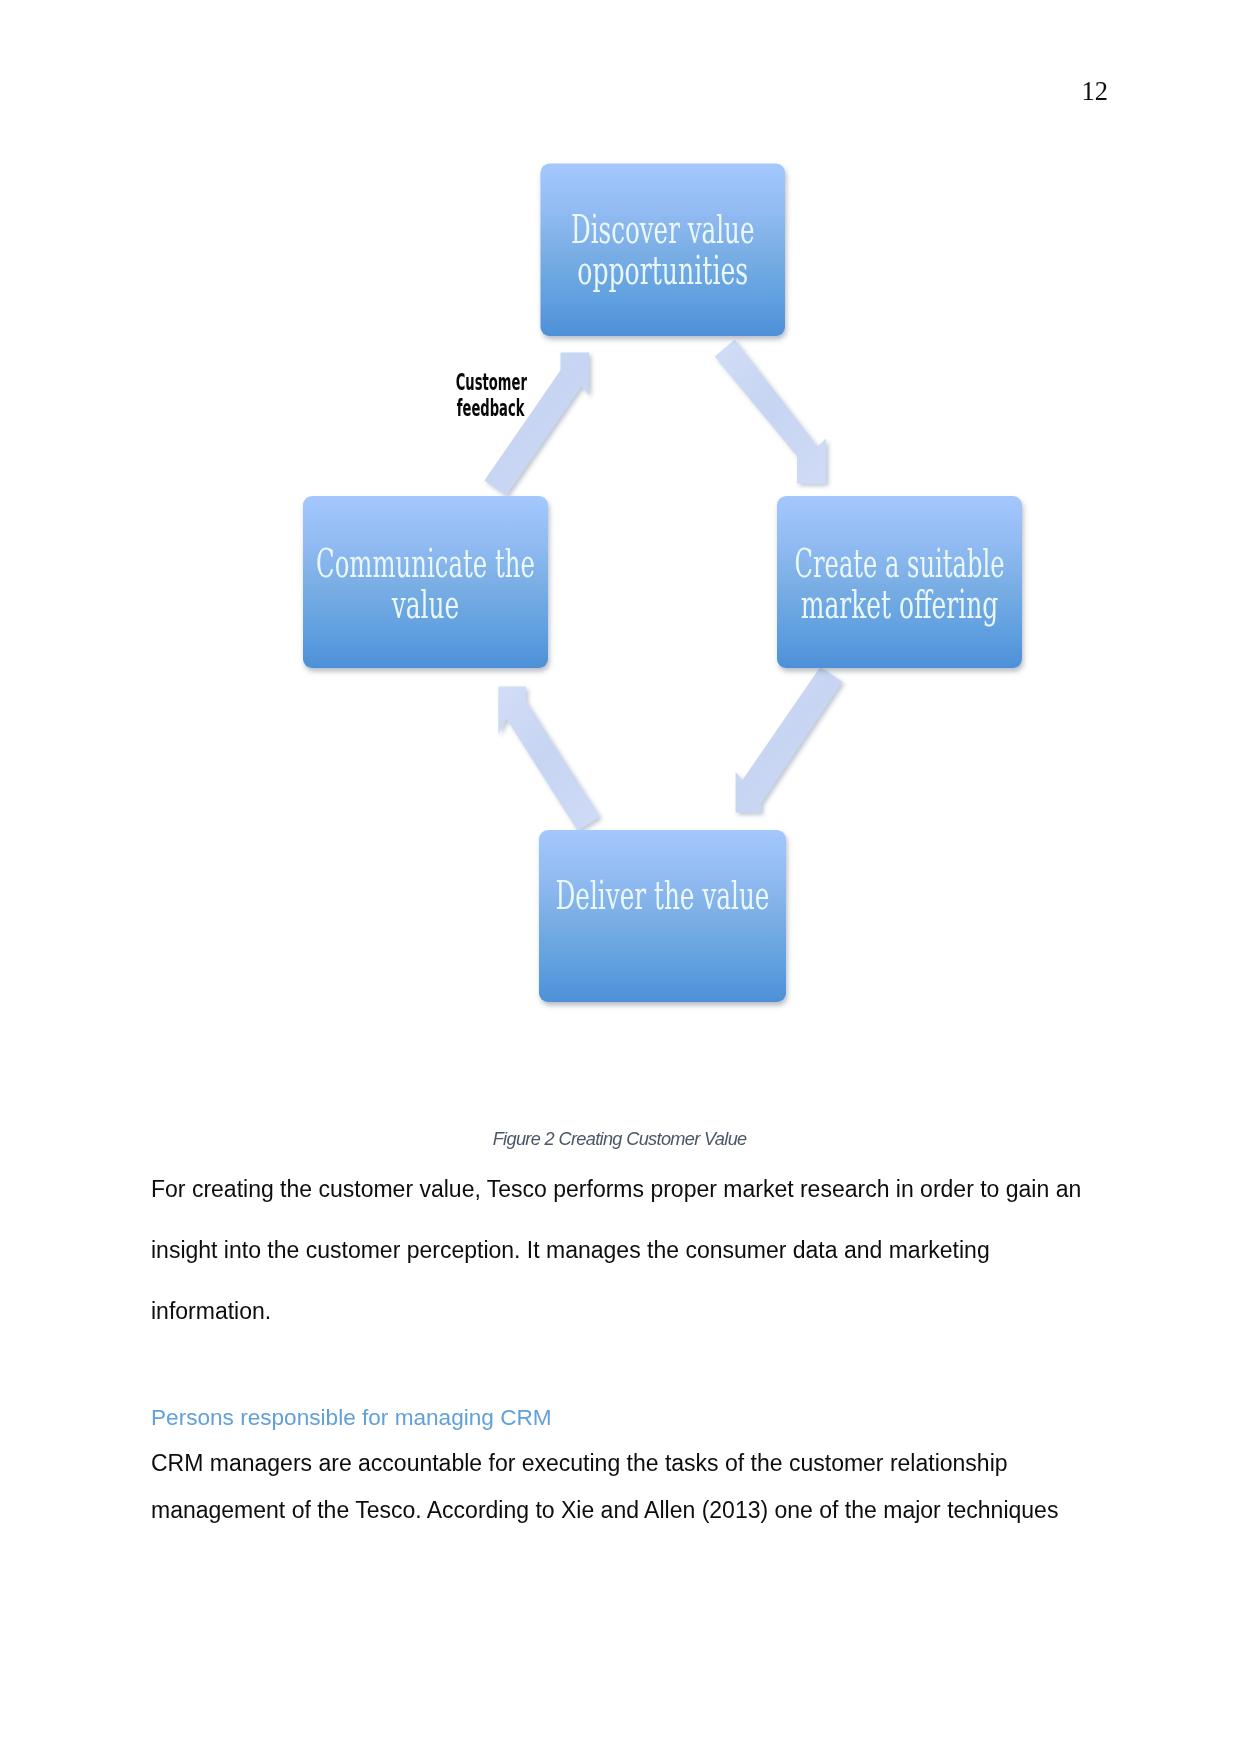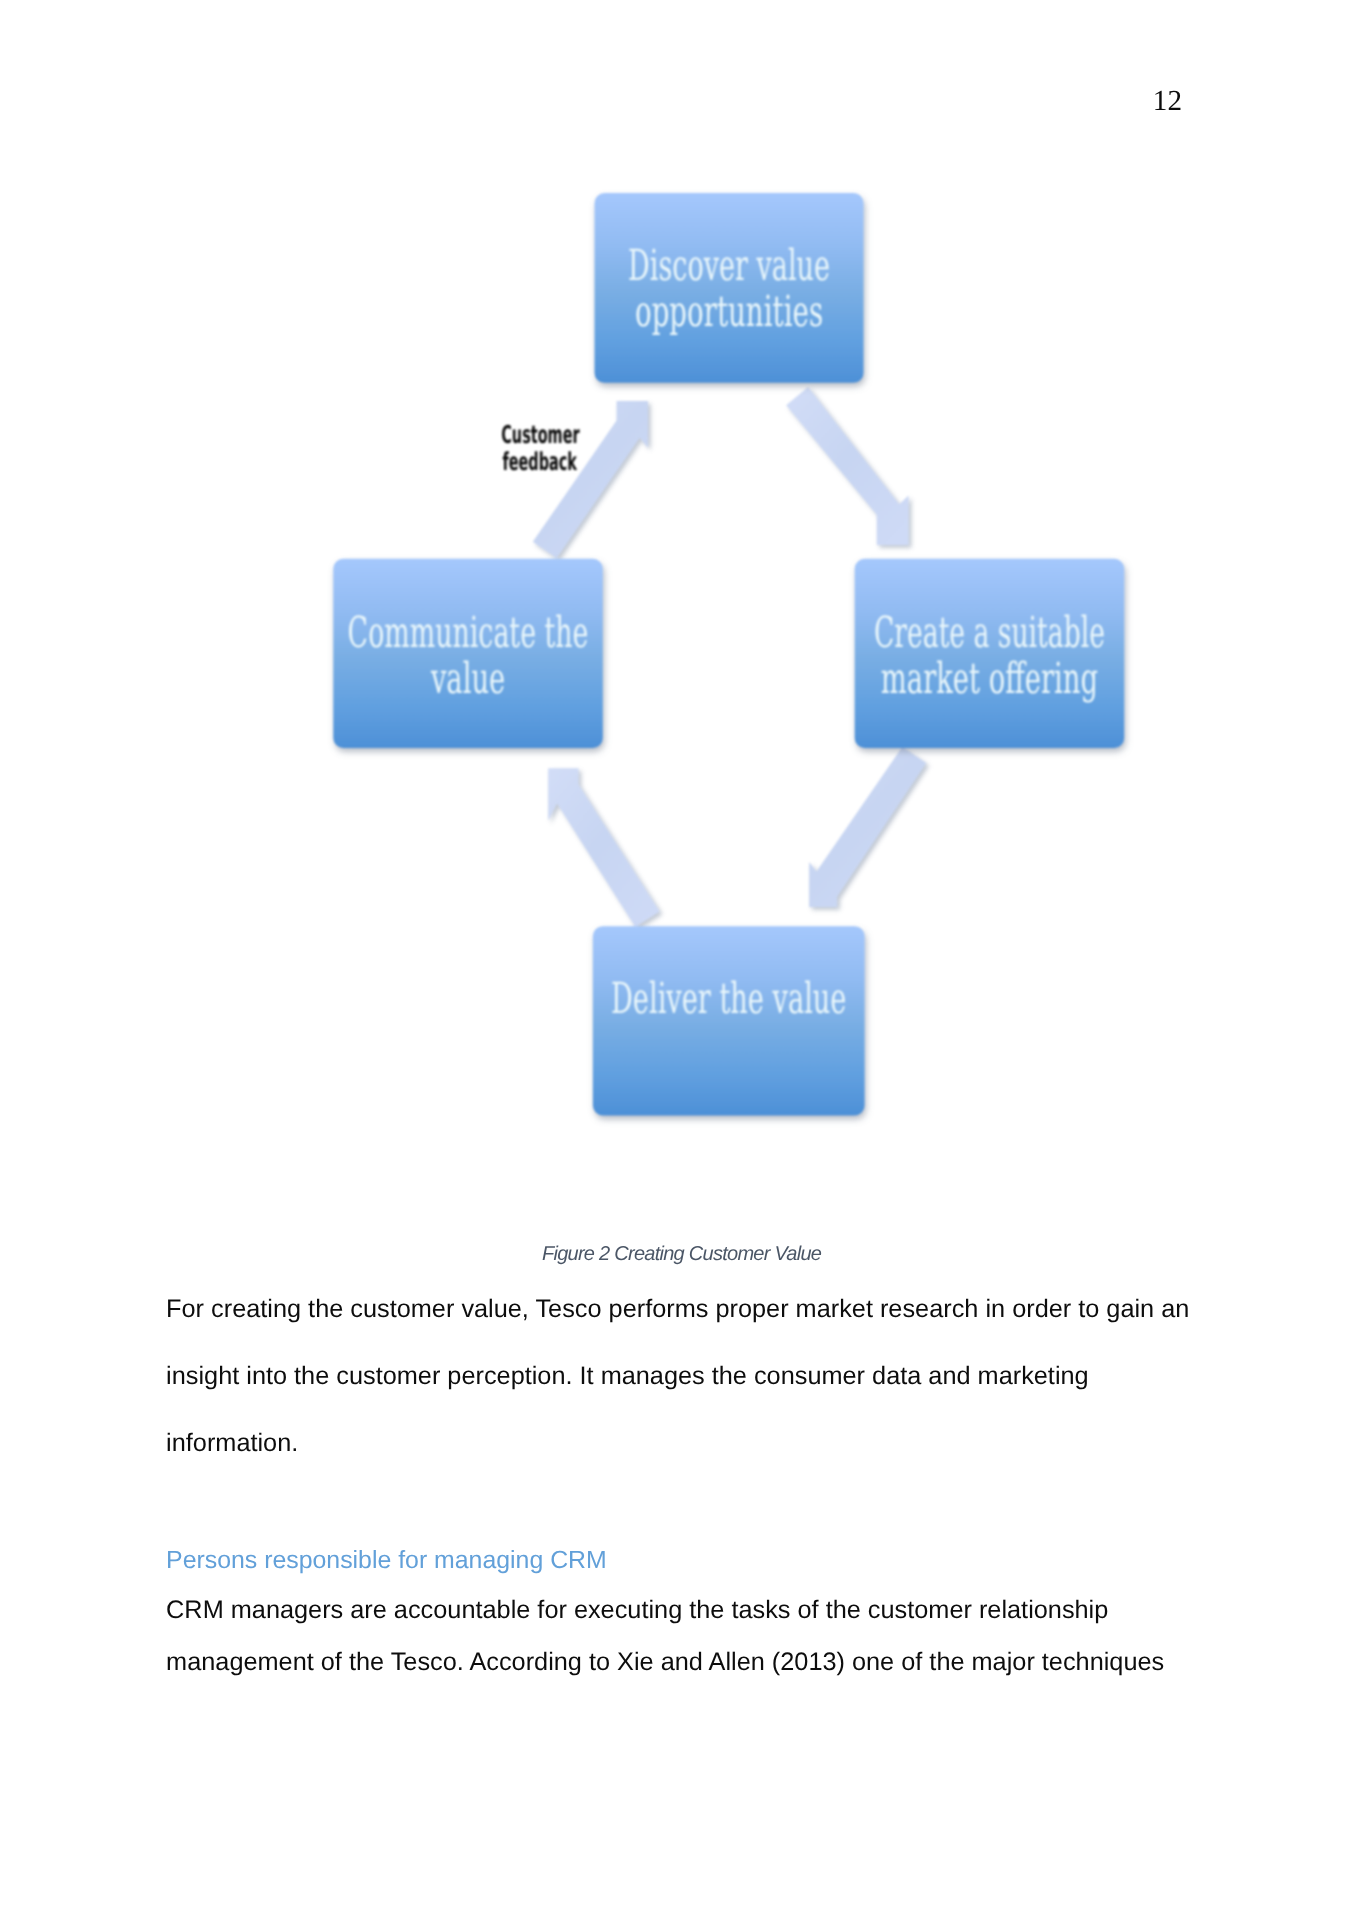--- a/index.html
+++ b/index.html
@@ -1,20 +1,20 @@
 <!DOCTYPE html>
 <html><head>
 <meta charset="utf-8">
 <style>
   html,body{margin:0;padding:0;}
   body{width:1241px;height:1754px;background:#ffffff;font-family:"Liberation Sans",sans-serif;overflow:hidden;position:relative;}
   .page{position:absolute;left:0;top:0;width:1241px;height:1754px;background:#fff;}
-  .pageno{position:absolute;left:1048px;top:78px;width:60px;text-align:left;
+  .pageno{position:absolute;left:1048px;top:78px;width:60px;text-align:right;
           font-family:"Liberation Serif",serif;font-size:26.5px;color:#0d0d0d;line-height:1;}
-  #figwrap{position:absolute;left:0px;top:12px;width:1138px;height:1100px;filter:blur(0.75px);}
+  #figwrap{position:absolute;left:0px;top:0px;width:1138px;height:1100px;filter:blur(0.75px);}
   .caption{position:absolute;left:0px;top:0px;width:1241px;text-align:center;
            font-style:italic;font-size:18.2px;line-height:0px;color:#4b5666;letter-spacing:-0.67px;}
   .tline{position:absolute;font-size:23px;line-height:0px;white-space:nowrap;color:#0d0d0d;display:block;}
   .h2{font-size:22.6px;color:#62a0d9;}
   .boxtext{font-family:"DejaVu Serif",serif;font-stretch:condensed;font-size:39px;fill:#eaf7fb;}
   .arrlabel{font-family:"DejaVu Sans",sans-serif;font-stretch:condensed;font-size:22.5px;font-weight:bold;fill:#080808;}
 </style>
 </head>
 <body>
 

